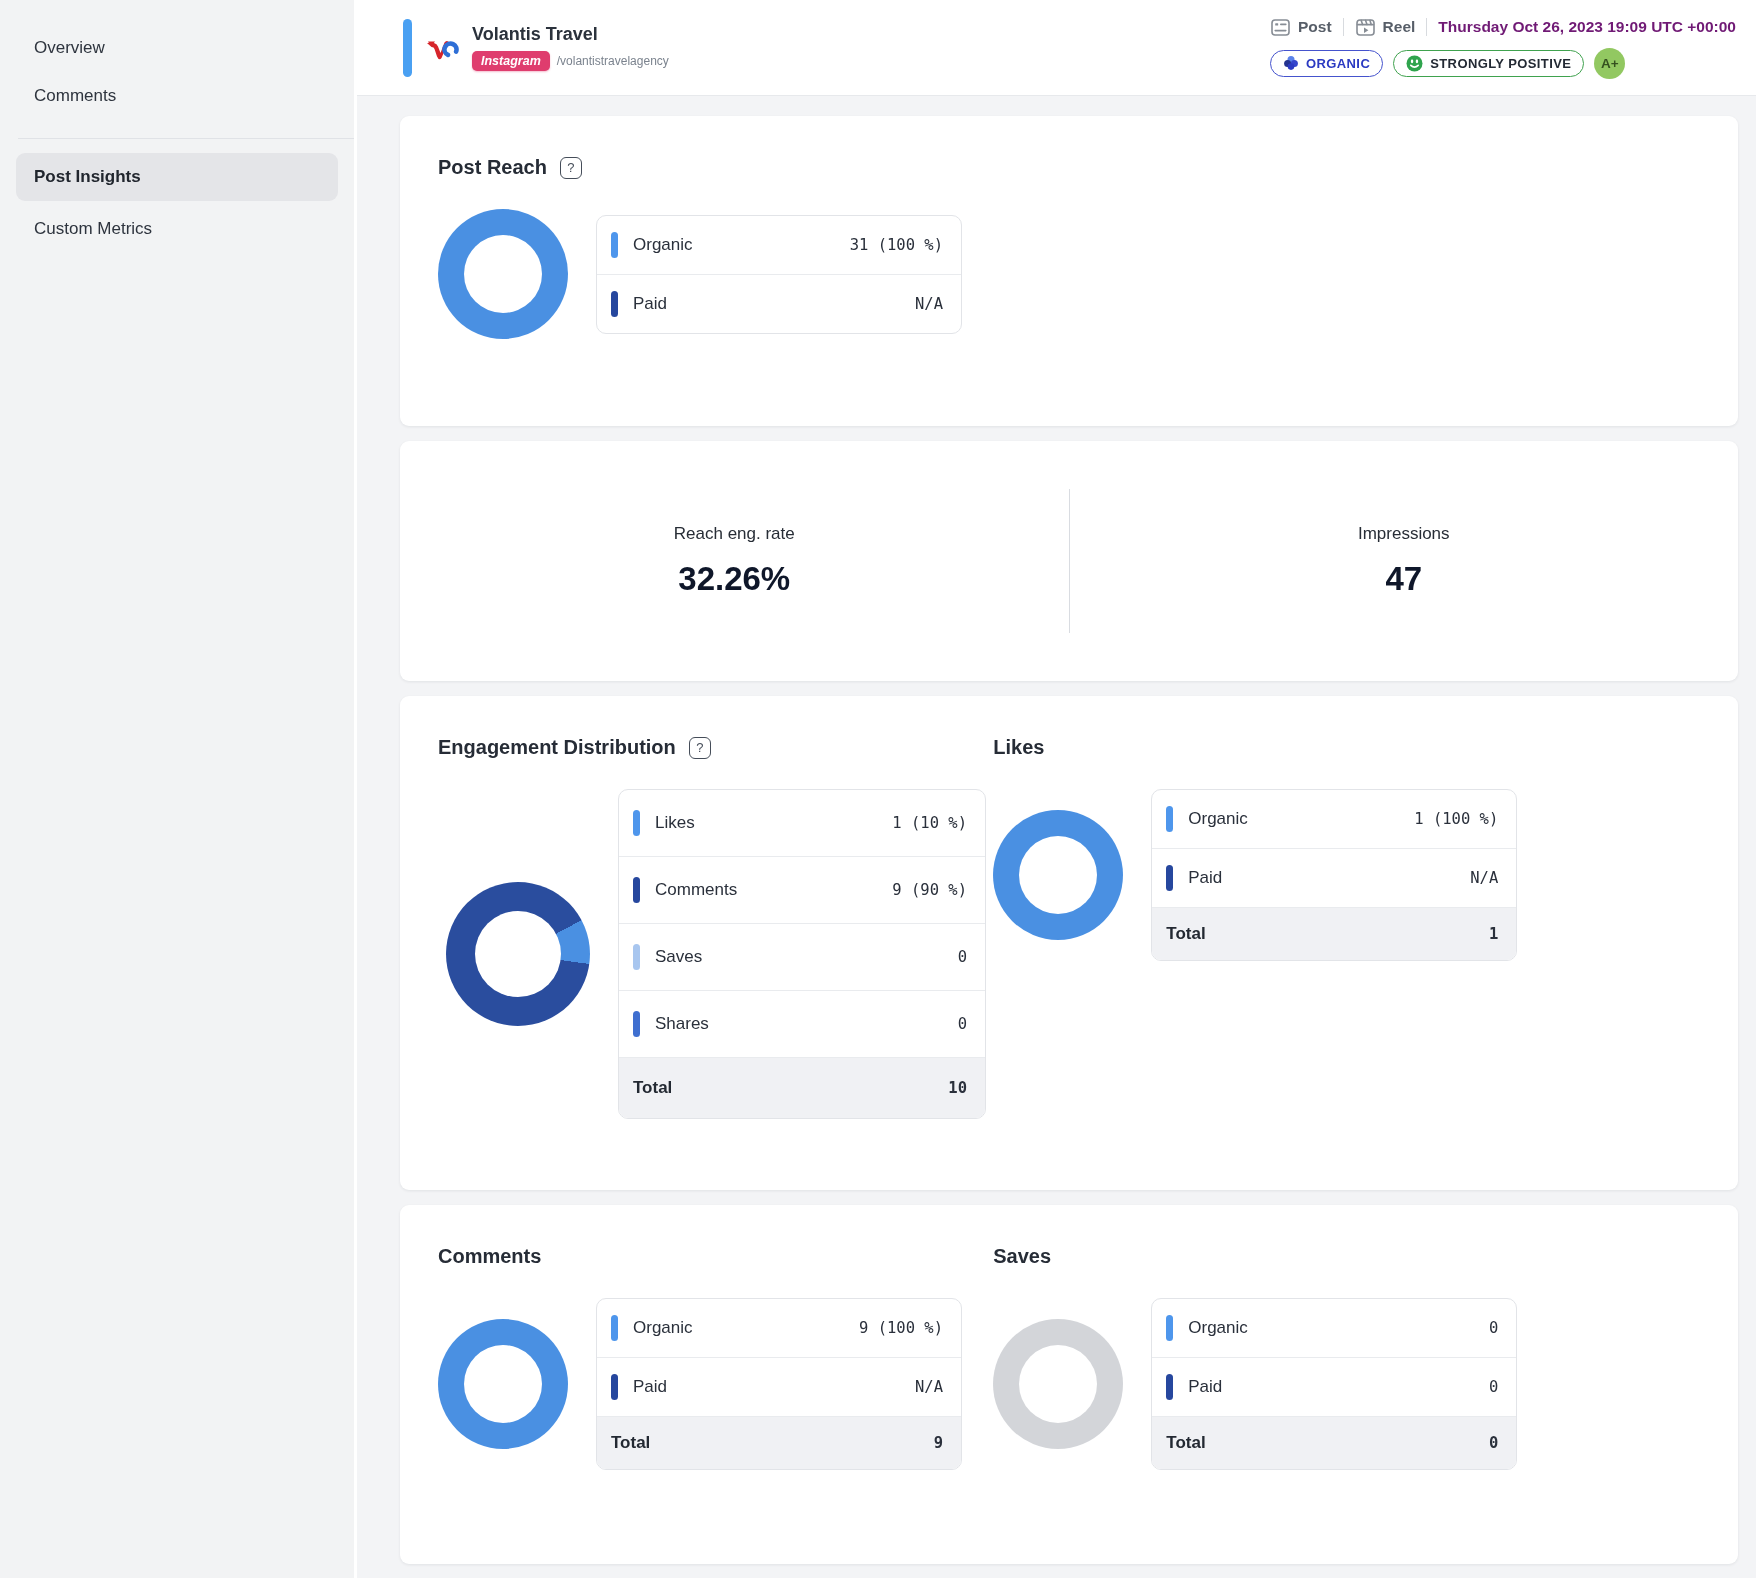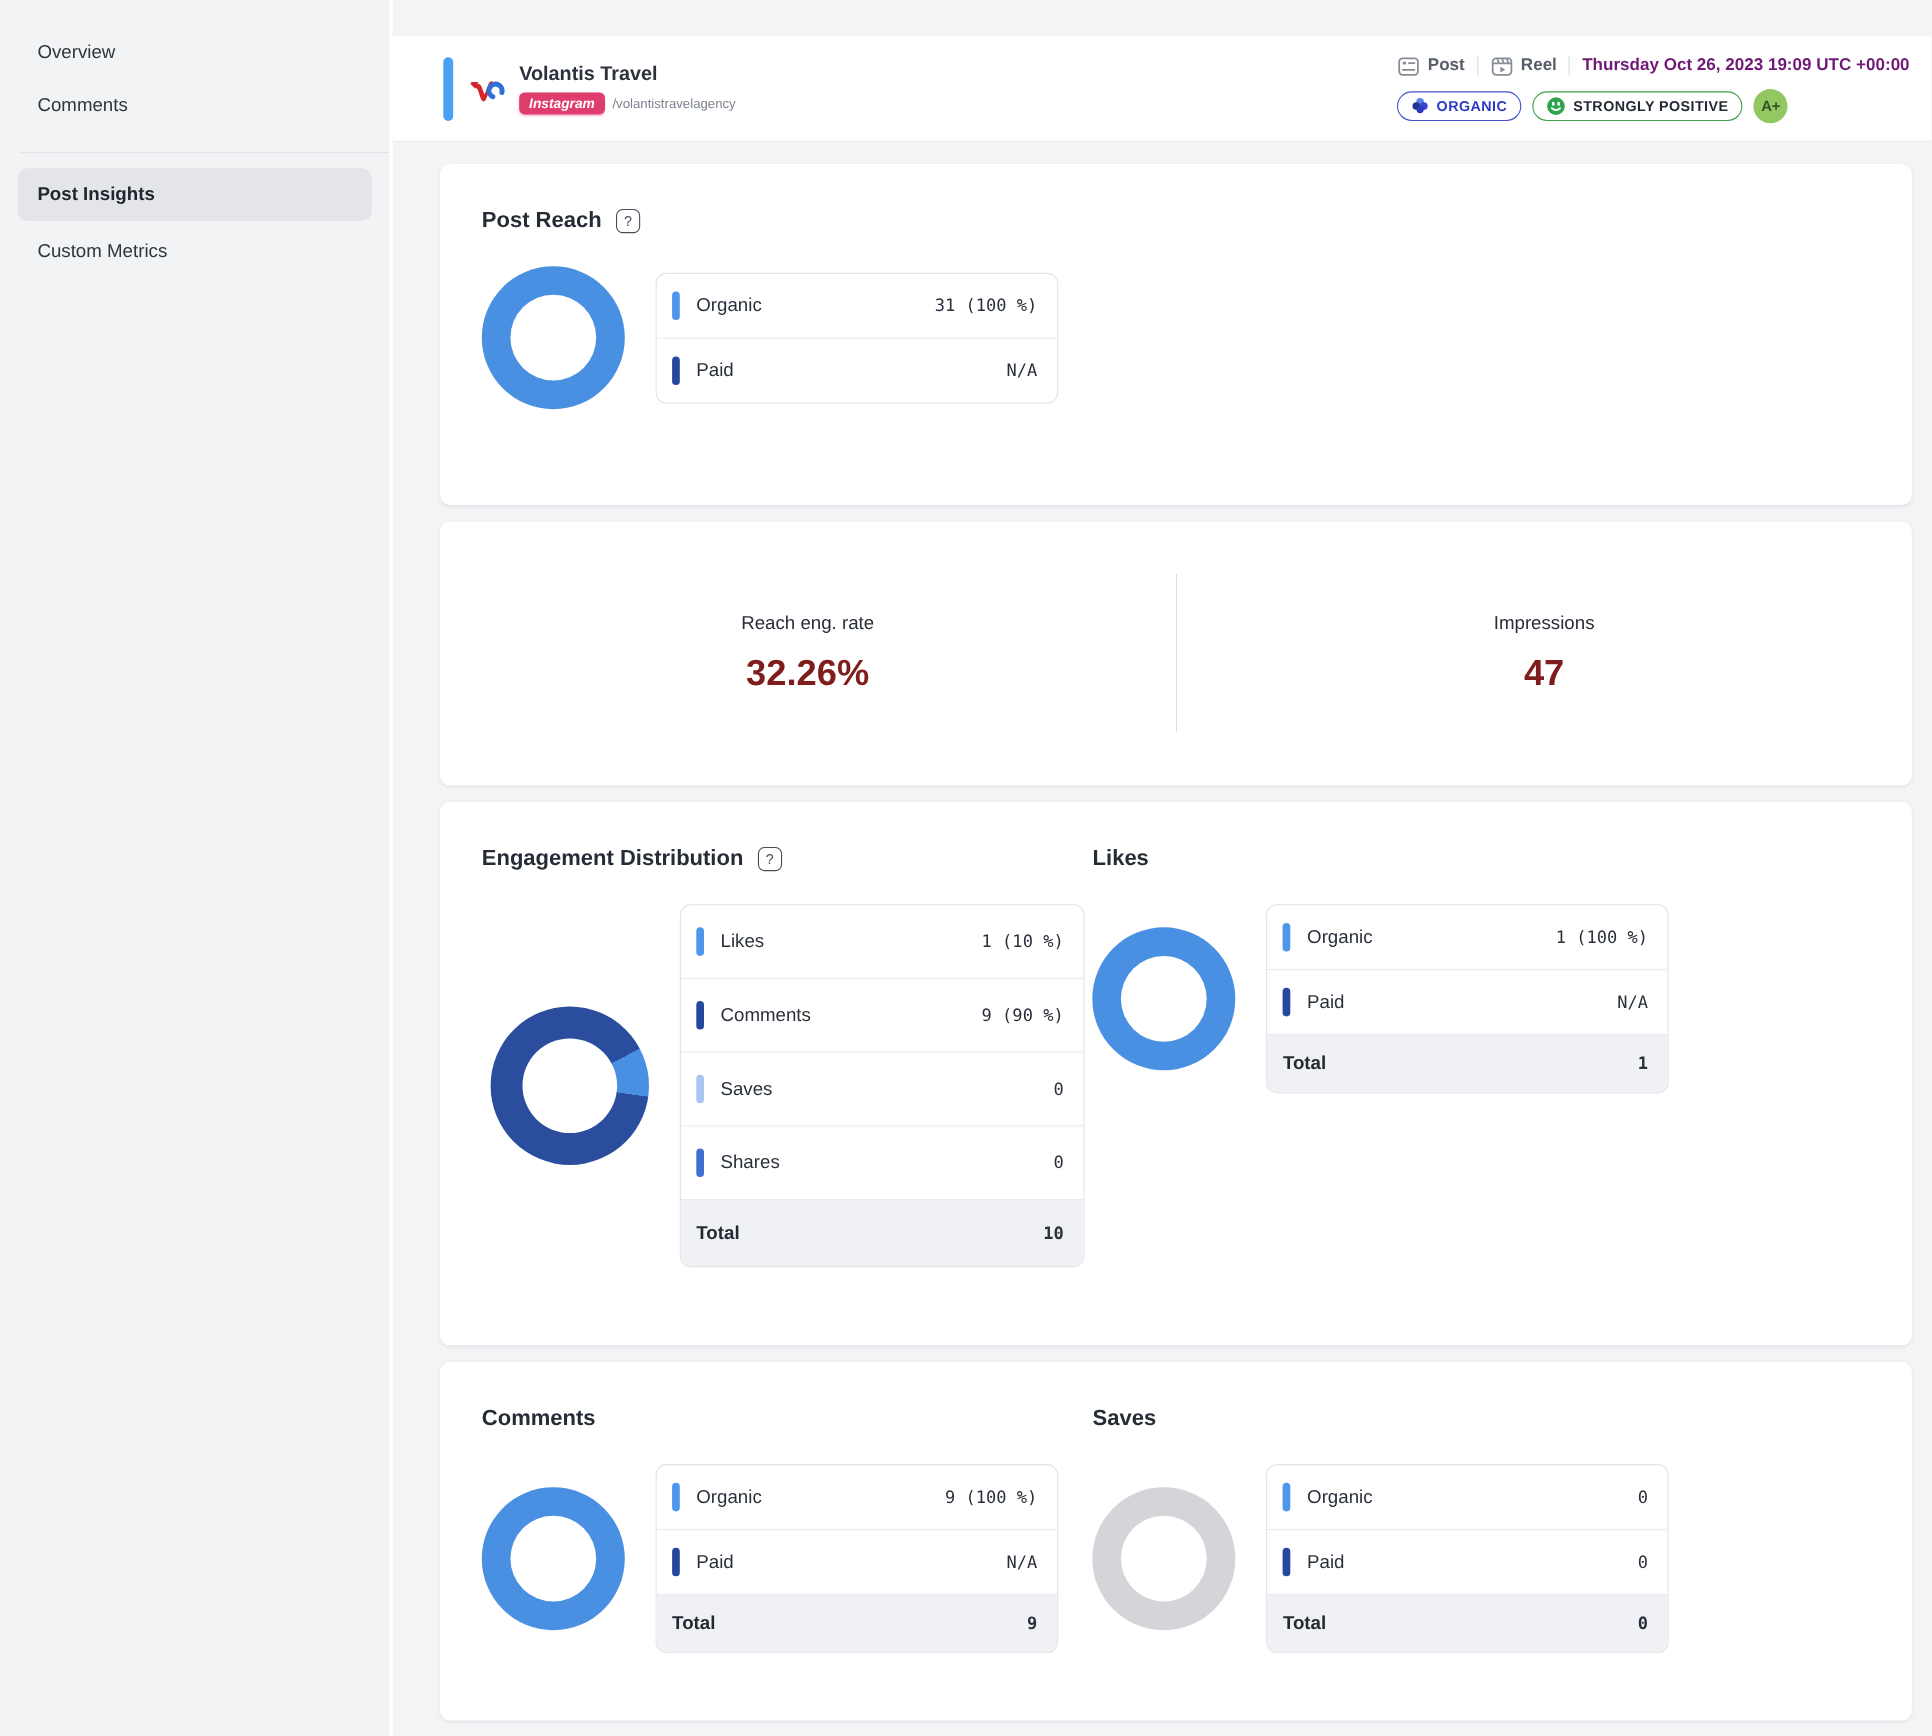--- a/index.html
+++ b/index.html
@@ -8,21 +8,21 @@
   .app { display:flex; width:100%; height:100%; }
 
   
   .sidebar { width:357px; flex:0 0 357px; background:#f2f3f4; border-right:3px solid #ffffff; padding-top:24px; }
   .side-item { font-size:17px; color:#2e343e; padding:14px 18px 14px 34px; cursor:pointer; }
   .side-item.active { font-weight:bold; background:#e4e5e8; border-radius:9px; margin:4px 16px; padding:14px 18px; color:#21262e; }
   .side-divider { border:none; border-top:1px solid #e0e2e6; margin:18px 0 14px 18px; }
 
   
   .main { flex:1; display:flex; flex-direction:column; min-width:0; }
-  .topbar { height:96px; background:#fff; border-bottom:1px solid #e7e9ec; display:flex; justify-content:space-between; align-items:center; padding:0 20px 0 46px;margin-top:33px; }
+  .topbar { height:96px; background:#fff; border-bottom:1px solid #e7e9ec; display:flex; justify-content:space-between; align-items:center; padding:0 20px 0 46px; }
   .tb-left { display:flex; align-items:center; gap:13px; }
   .accent-bar { width:9px; height:58px; border-radius:5px; background:#4aa0f2; }
   .brand-logo { width:34px; height:30px; display:flex; align-items:center; }
   .title-block { display:flex; flex-direction:column; gap:6px; }
   .page-title { font-size:18px; font-weight:bold; color:#2b323c; }
   .sub-row { display:flex; align-items:center; gap:7px; }
   .ig-badge { background:#df3d6e; color:#fff; font-size:12.5px; font-weight:bold; border-radius:5px; padding:3px 9px; box-shadow:0 1px 2px rgba(223,61,110,.35); }
   .handle { font-size:12px; color:#7b838e; }
 
   .tb-right { display:flex; flex-direction:column; align-items:flex-start; gap:10px; }
@@ -65,21 +65,21 @@
   .lrow.total-row .lvalue { font-weight:bold; }
 
   
   .card-post-reach { height:310px; padding:40px 38px; }
   .card-post-reach .card-title-row { margin-bottom:30px; }
 
   
   .card-metrics { height:240px; display:flex; align-items:stretch; padding:30px 0; }
   .metric { flex:1; display:flex; flex-direction:column; align-items:center; justify-content:center; gap:16px; }
   .metric-label { font-size:17px; color:#272d36; }
-  .metric-value { font-size:33px; font-weight:bold; color:#7f1d1d; }
+  .metric-value { font-size:33px; font-weight:bold; color:#0f172a; }
   .vdivider { width:1px; background:#d9dce1; margin:18px 0; }
 
   
   .card-two-col { display:grid; grid-template-columns:44% 56%; padding:40px 38px; }
   .card-engagement-row { height:494px; }
   .card-bottom-row { flex:1; }
   .panel-col .card-title-row { margin-bottom:30px; }
 
   svg.icon { display:block; }
 </style>

